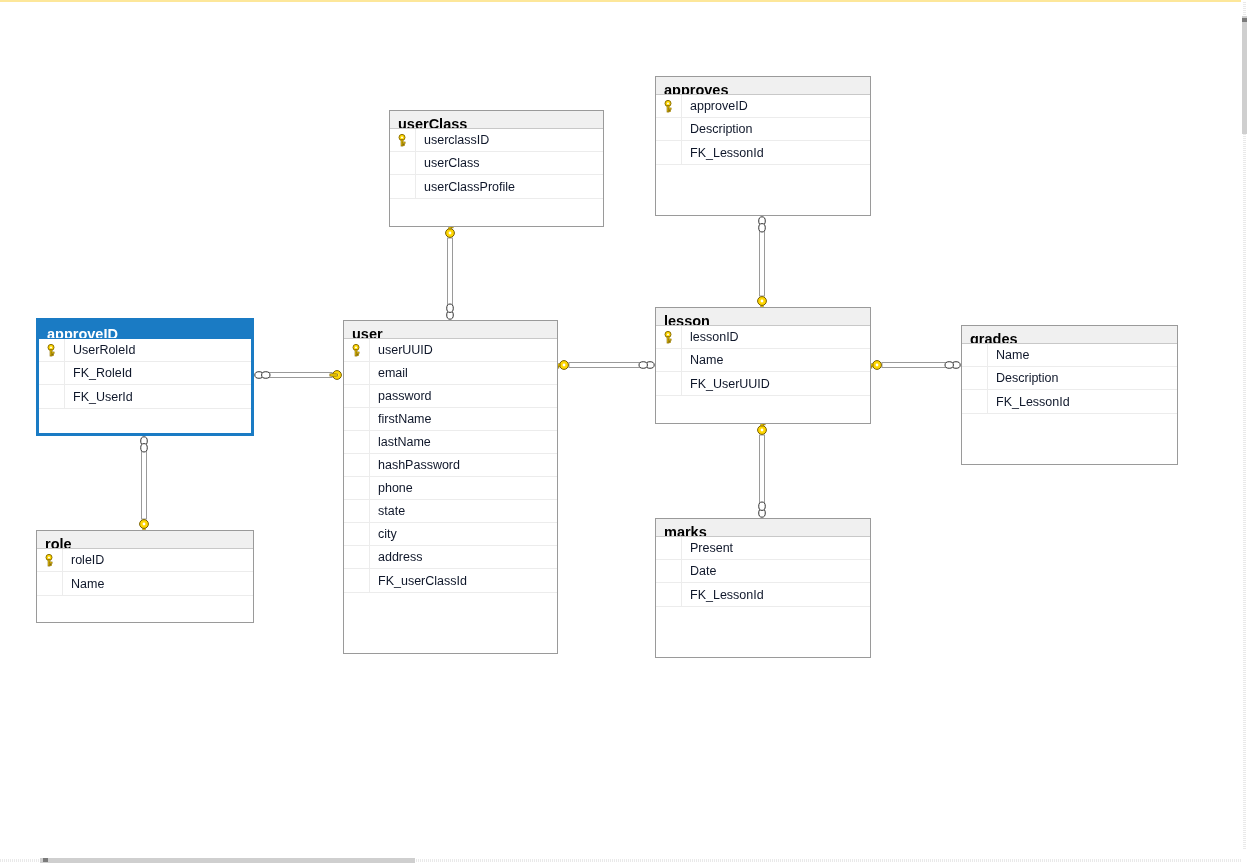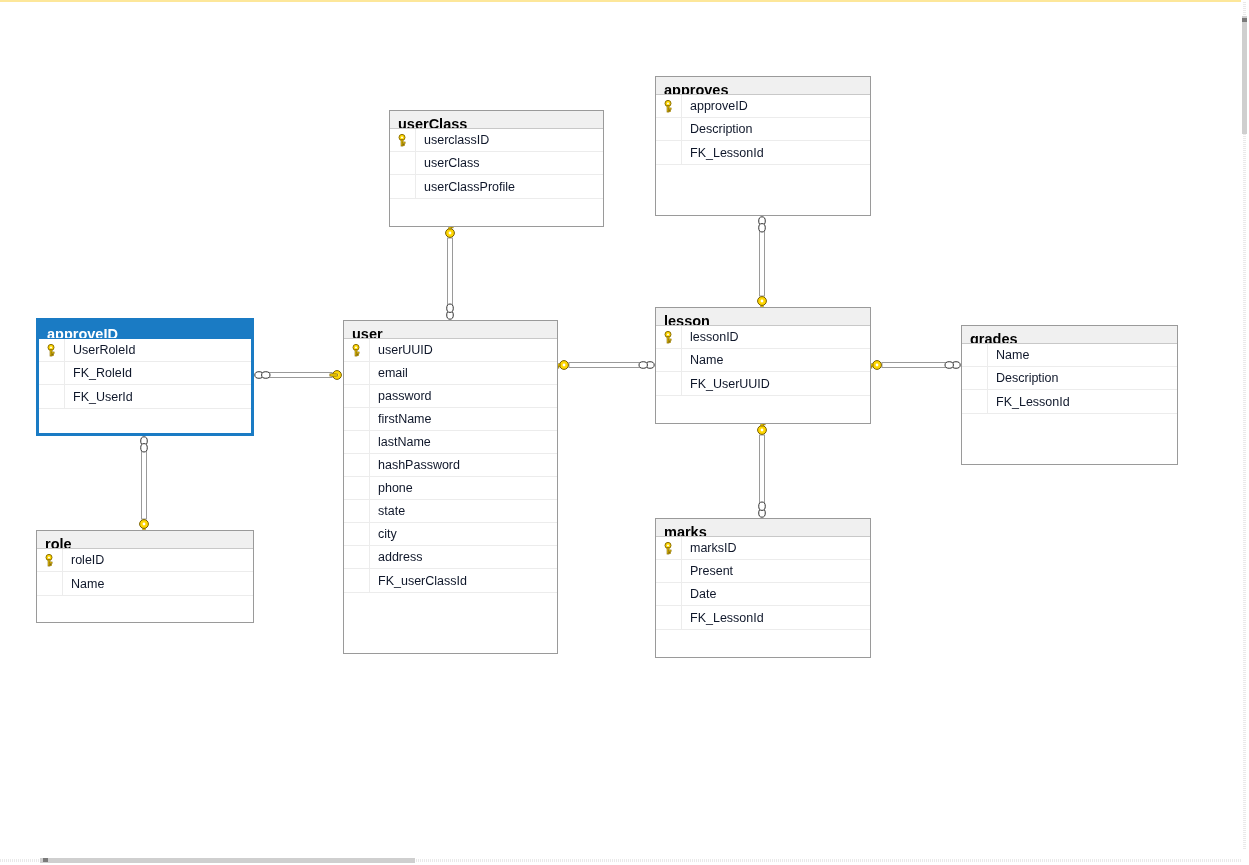--- a/index.html
+++ b/index.html
@@ -411,32 +411,20 @@
             <div class="f-key"></div>
             <div class="f-name">FK_UserUUID</div>
           </div>
         </div>
         <div class="ent-filler"></div>
       </div>
       <div class="entity" style="left: 655px; top: 518px; width: 216px; height: 140px;">
         <div class="ent-header">marks</div>
         <div class="ent-body">
           <div class="field">
-            <div class="f-key">
-              <svg class="key-glyph" width="11" height="13" viewBox="0 0 11 13">
-                <circle cx="5" cy="3.4" r="3" fill="#ffd700" stroke="#8a6d00" stroke-width="1"></circle>
-                <circle cx="5" cy="3.4" r="1" fill="#ffffff" stroke="none"></circle>
-                <rect x="4.1" y="5.6" width="1.8" height="6.4" fill="#ffd700" stroke="#8a6d00" stroke-width="0.8"></rect>
-                <rect x="5.7" y="8.0" width="2.4" height="1.4" fill="#ffd700" stroke="#8a6d00" stroke-width="0.7"></rect>
-                <rect x="5.7" y="10.3" width="1.9" height="1.3" fill="#ffd700" stroke="#8a6d00" stroke-width="0.7"></rect>
-              </svg>
-            </div>
-            <div class="f-name">marksID</div>
-          </div>
-          <div class="field">
             <div class="f-key"></div>
             <div class="f-name">Present</div>
           </div>
           <div class="field">
             <div class="f-key"></div>
             <div class="f-name">Date</div>
           </div>
           <div class="field">
             <div class="f-key"></div>
             <div class="f-name">FK_LessonId</div>

